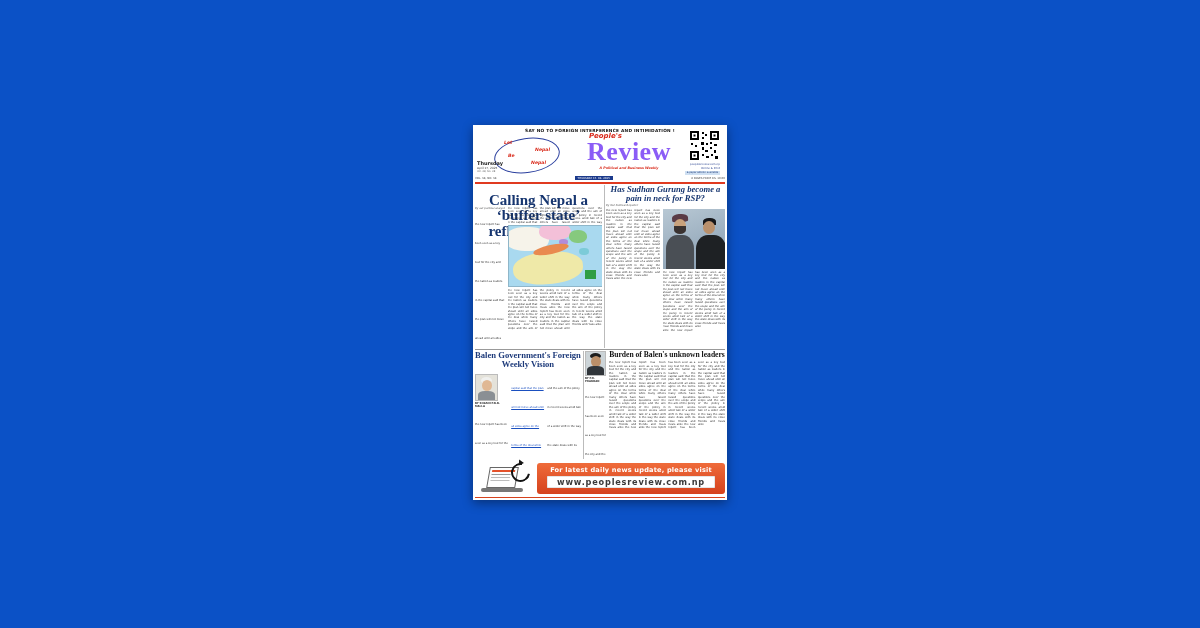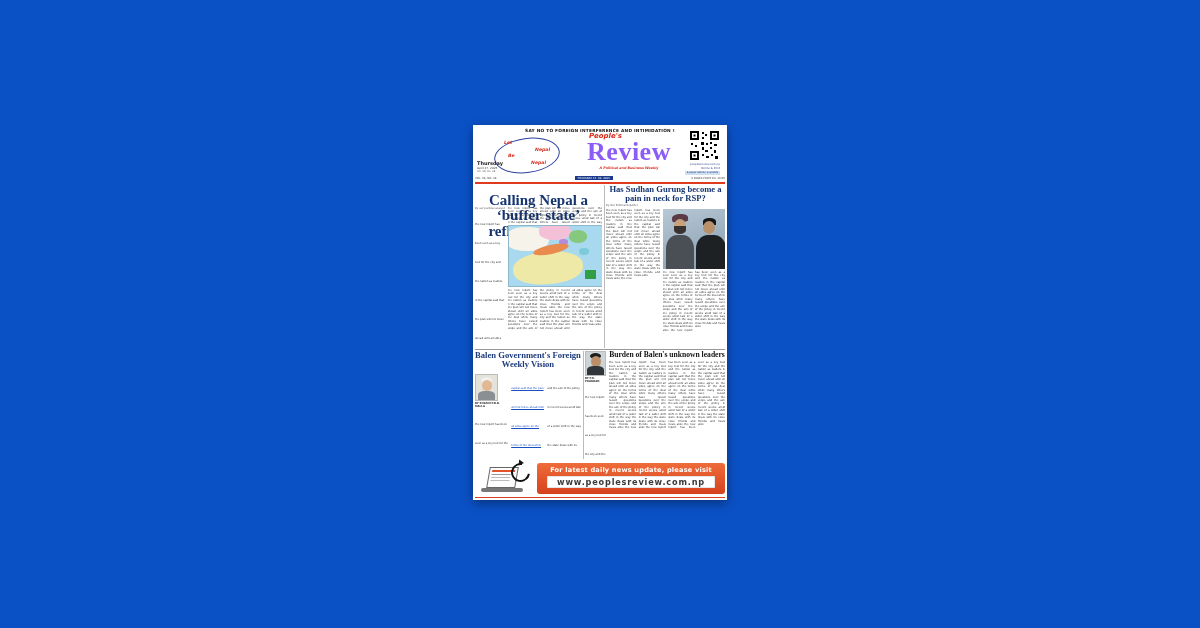--- a/index.html
+++ b/index.html
@@ -50,21 +50,21 @@
   .art-a{position:absolute;left:0;top:0;width:127px;height:100%;}
   .a-body{position:absolute;top:22px;bottom:0;left:0;right:0;display:flex;overflow:hidden;}
   .a-col1{width:30px;margin-right:2.5px;overflow:hidden;}
   .a-right{flex:1;display:flex;flex-direction:column;overflow:hidden;}
   .a-top{height:18px;overflow:hidden;}
   .a-bot{flex:1;margin-top:2px;overflow:hidden;}
 
   .map{position:relative;width:93px;height:60px;background:#a9d9ef;overflow:hidden;border:.5px solid #8fb6c9;}
   .blob{position:absolute;border-radius:45%;}
 
-  .art-b{position:absolute;left:131px;right:0;top:0;height:100%;}
+  .art-b{position:absolute;left:131px;right:0;top:0;height:100%;font-style:italic;}
   .b-byline{font-size:2.6px;color:#555;margin:1px 0;}
   .b-body{position:absolute;top:24px;bottom:0;left:0;right:0;display:flex;overflow:hidden;}
   .b-left{width:54px;margin-right:2.5px;overflow:hidden;}
   .b-right{flex:1;display:flex;flex-direction:column;overflow:hidden;}
   .photo-duo{position:relative;width:100%;height:60px;background:linear-gradient(160deg,#b8c8d4,#869cb0);overflow:hidden;}
   .b-under{flex:1;margin-top:1.5px;overflow:hidden;}
 
   .art-c{position:absolute;left:0;top:0;width:106px;height:100%;}
   .c-body{position:absolute;top:23px;bottom:0;left:0;right:0;overflow:hidden;}
   .authwrap{break-inside:avoid;margin-bottom:1.5px;}

